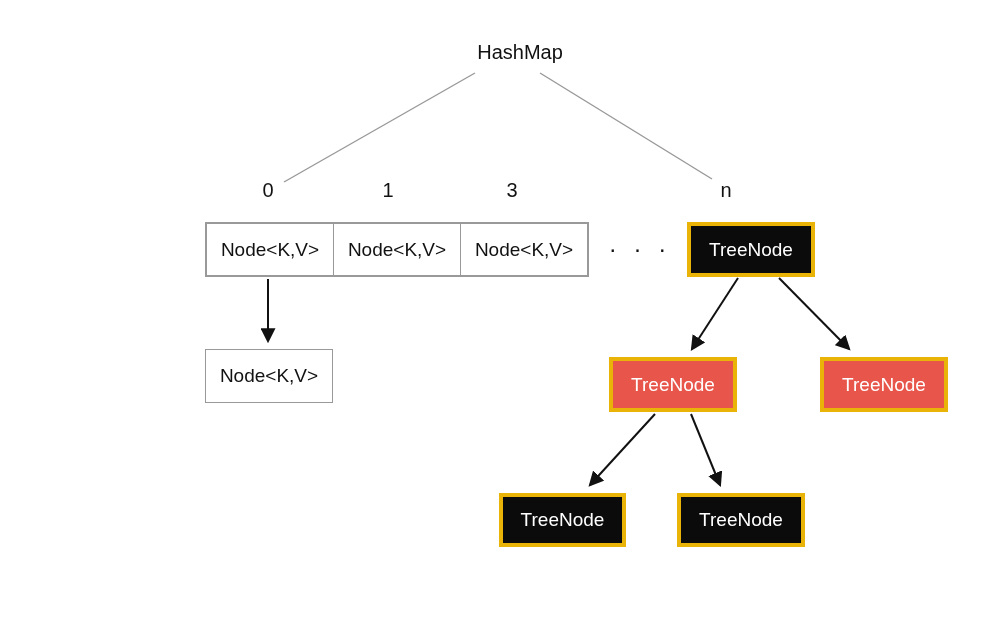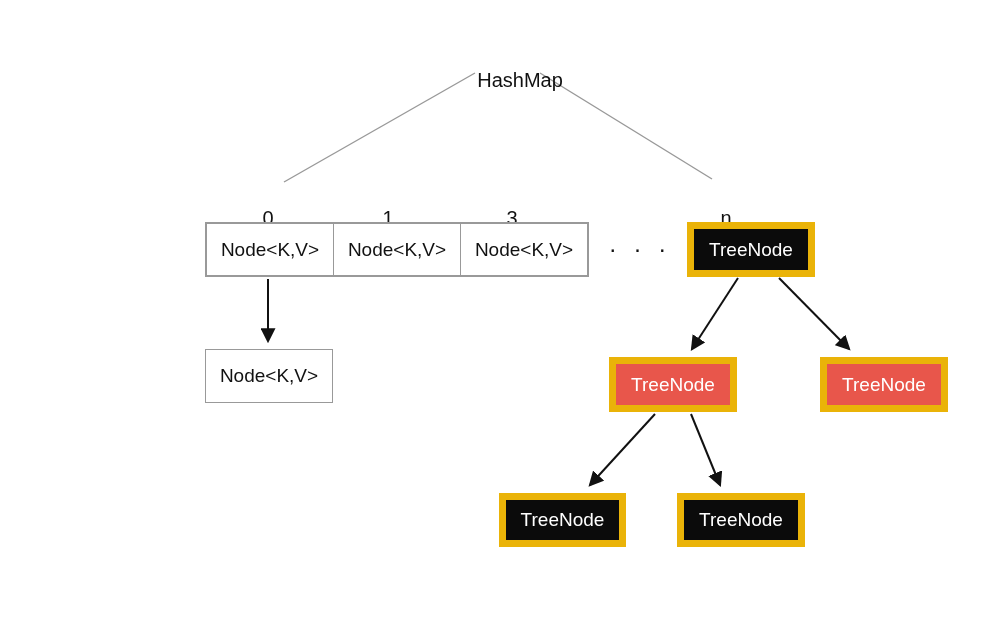--- a/index.html
+++ b/index.html
@@ -12,21 +12,20 @@
     background: #ffffff;
     overflow: hidden;
   }
   .overlay { position: absolute; left: 0; top: 0; width: 1000px; height: 618px; }
   .lbl {
     position: absolute;
     color: #111111;
     font-size: 20px;
     line-height: 24px;
     white-space: nowrap;
-    margin-top: 28px;
   }
   .lbl.center { text-align: center; }
   .cellrow {
     position: absolute;
     left: 205px; top: 222px;
     width: 384px; height: 55px;
     display: flex;
     border: 2px solid #999999;
     background: #ffffff;
   }
@@ -50,21 +49,21 @@
     font-size: 19px;
     white-space: nowrap;
   }
   .white-node {
     background: #ffffff;
     color: #111111;
     border: 1.5px solid #999999;
   }
   .tree-node {
     color: #ffffff;
-    border: 7px solid #eab308;
+    border: 4px solid #eab308;
     text-align: center;
   }
   .dots {
     position: absolute;
     left: 608px; top: 234px;
     width: 64px; height: 30px;
     text-align: center;
     font-size: 24px;
     letter-spacing: 5px;
     color: #111111;

